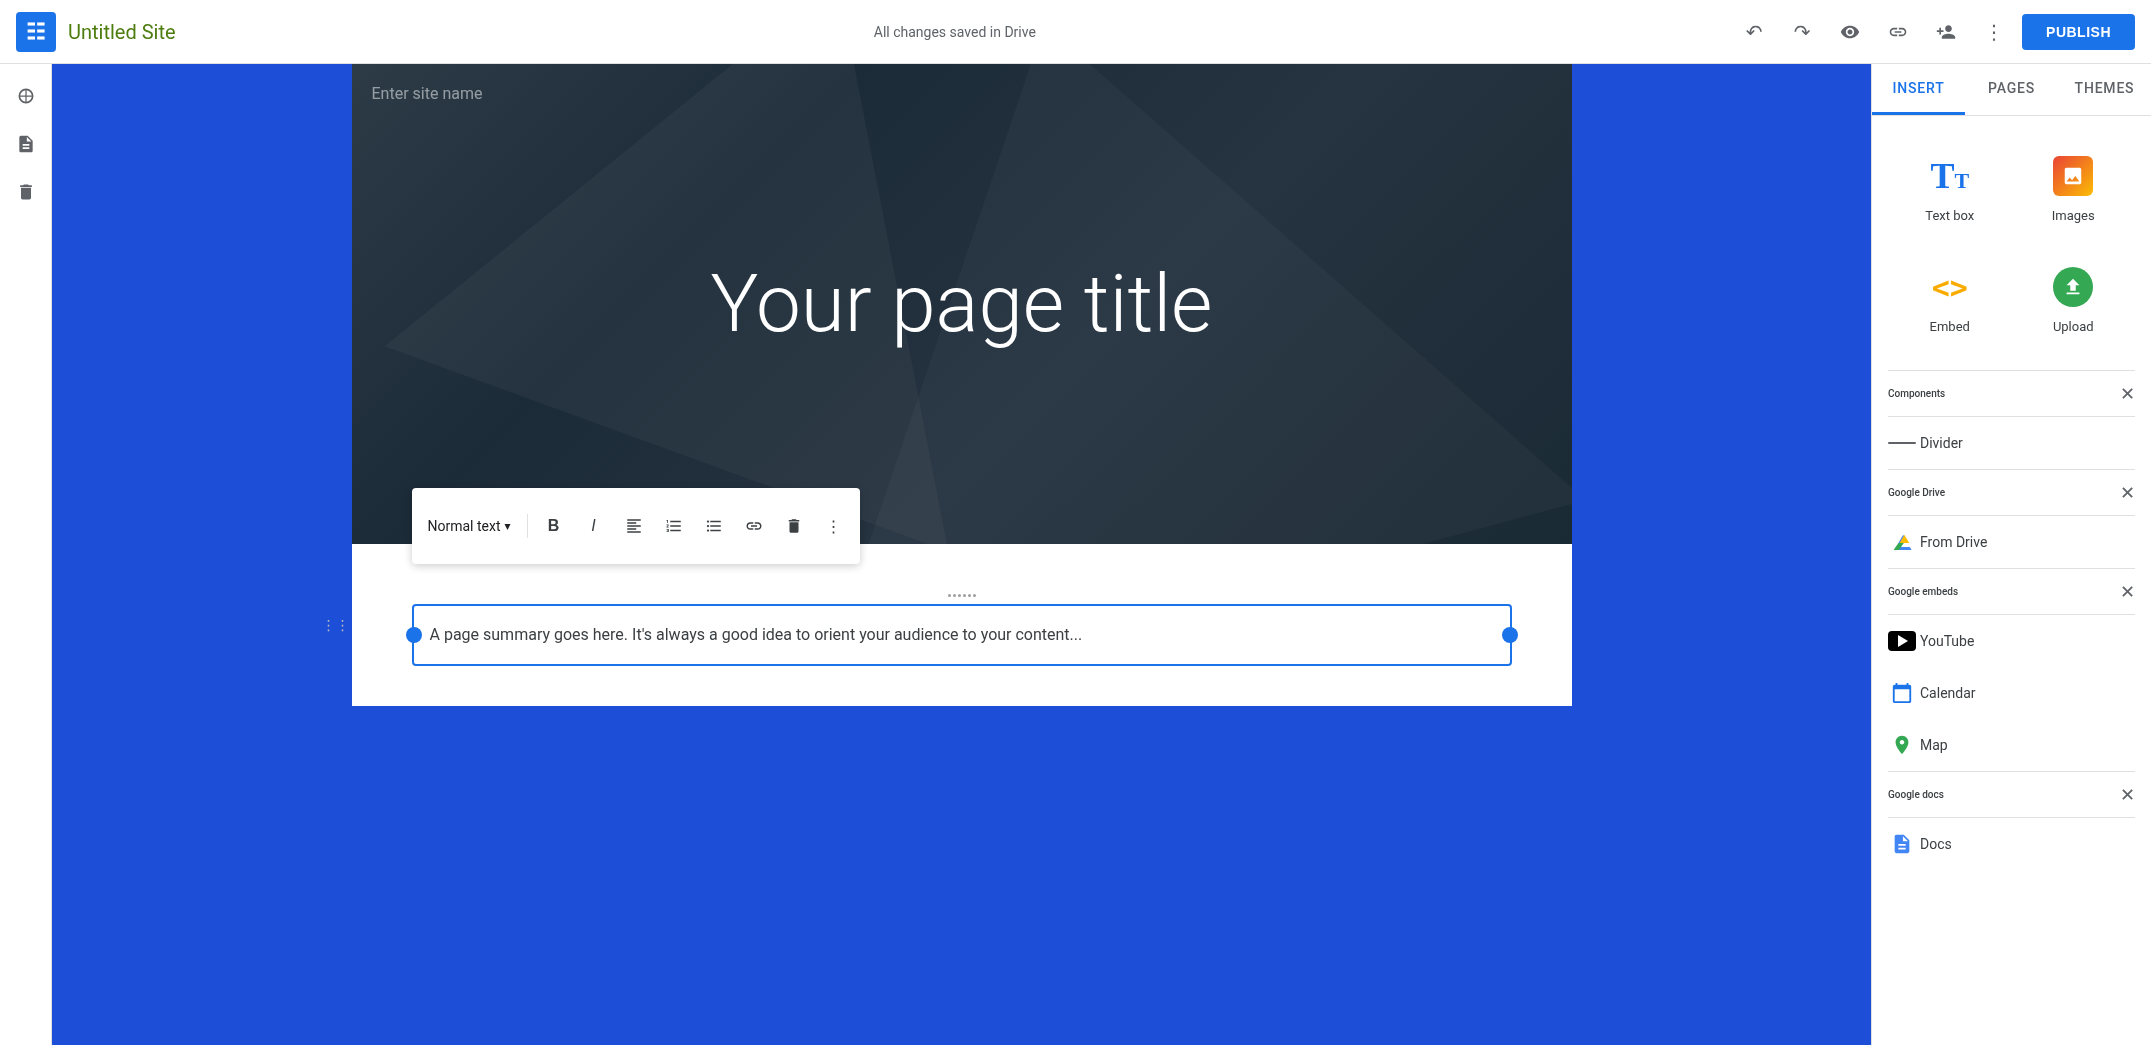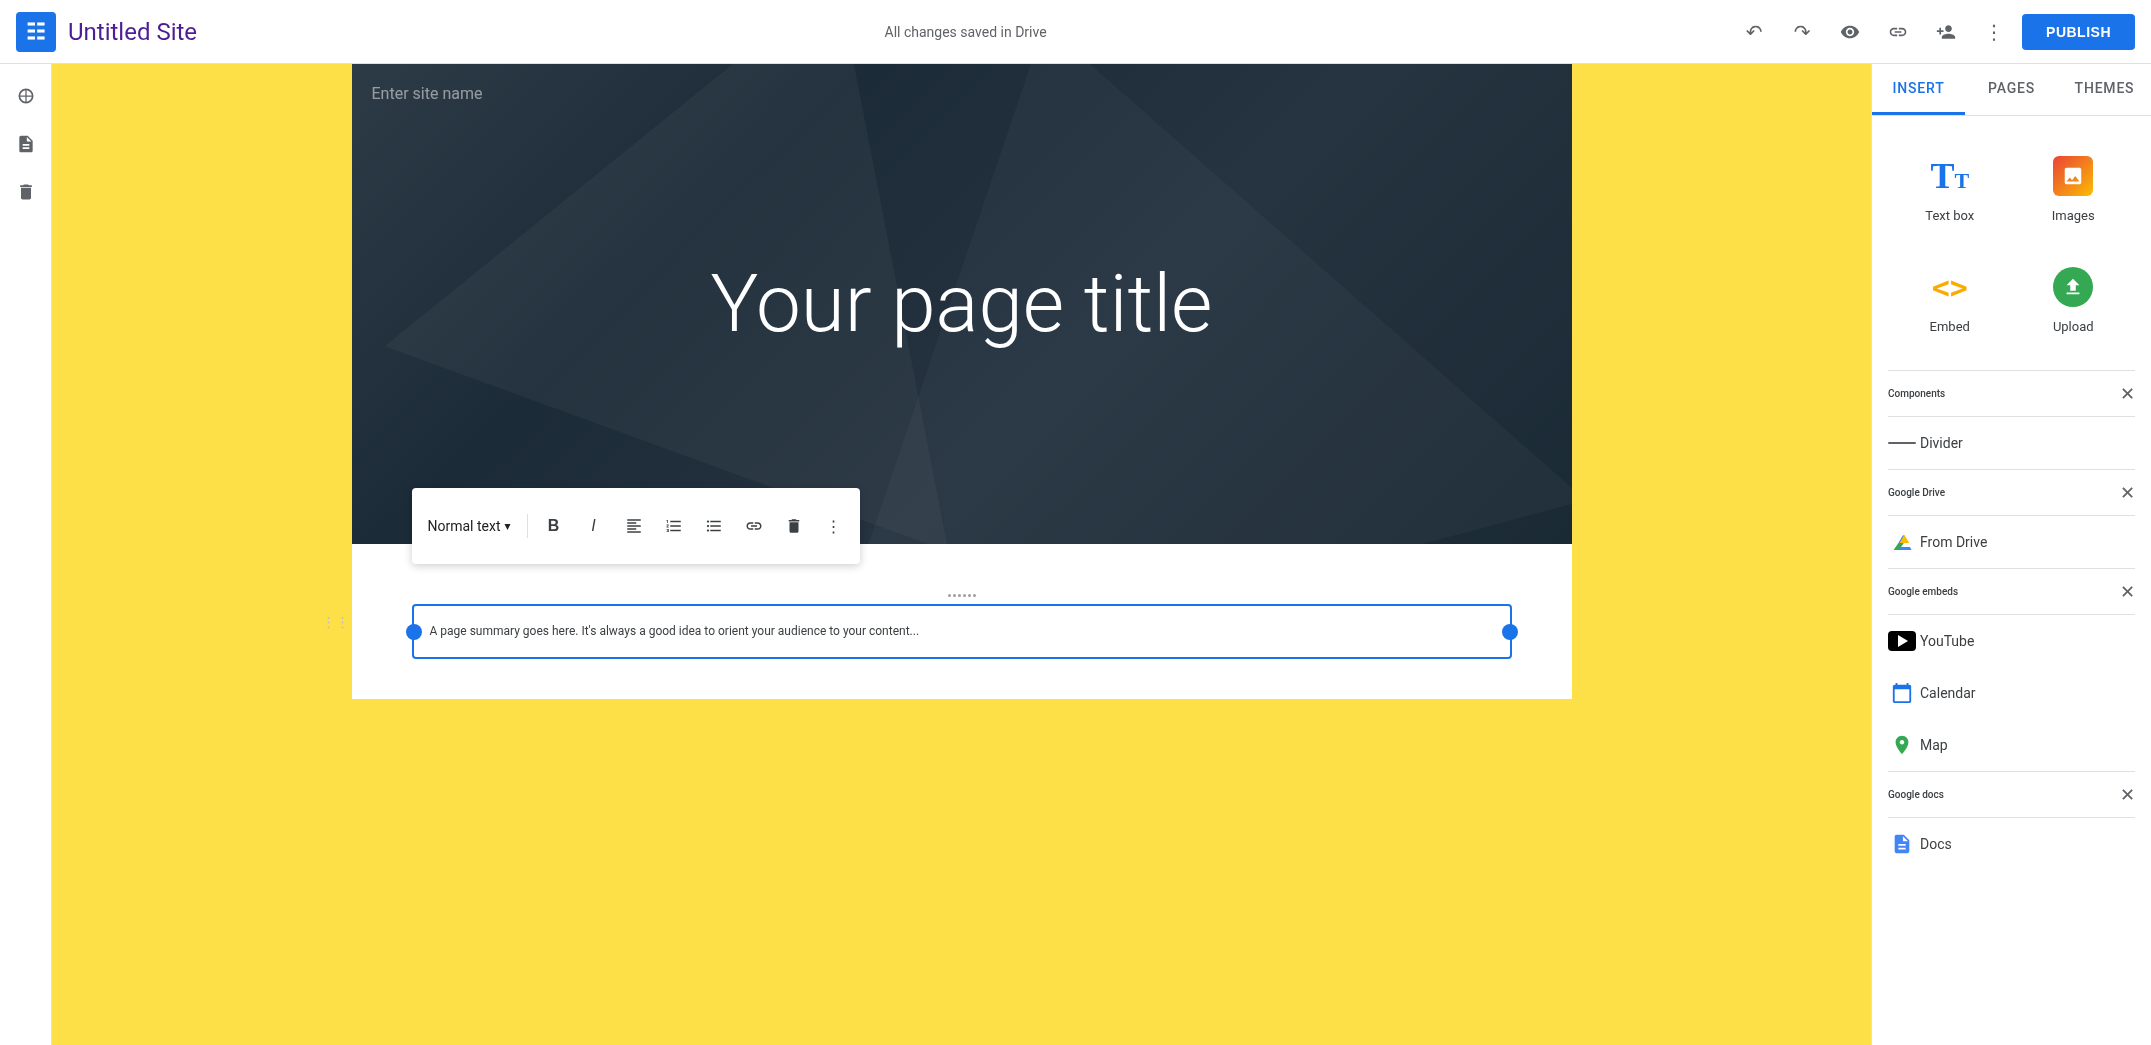--- a/index.html
+++ b/index.html
@@ -5,36 +5,36 @@
     * { box-sizing: border-box; margin: 0; padding: 0; }
     body { font-family: 'Google Sans', Roboto, Arial, sans-serif; background: #f1f3f4; display: flex; flex-direction: column; height: 100vh; overflow: hidden; }
 
     
     .topbar {
       display: flex; align-items: center; background: #fff; height: 64px;
       padding: 0 16px; border-bottom: 1px solid #e0e0e0; flex-shrink: 0; z-index: 10;
     }
     .topbar-logo { width: 40px; height: 40px; background: #1a73e8; border-radius: 4px; display: flex; align-items: center; justify-content: center; margin-right: 12px; flex-shrink: 0; }
     .topbar-logo-icon { color: #fff; font-size: 22px; font-weight: bold; }
-    .topbar-title { font-size: 24px; color: #4c1d95; font-weight: 400; margin-right: auto; }
+    .topbar-title { font-size: 20px; color: #4d7c0f; font-weight: 400; margin-right: auto; }
     .topbar-center { flex: 1; display: flex; justify-content: center; align-items: center; }
     .topbar-status { font-size: 14px; color: #5f6368; }
     .topbar-actions { display: flex; align-items: center; gap: 8px; }
     .topbar-icon-btn { width: 40px; height: 40px; border-radius: 50%; border: none; background: transparent; cursor: pointer; display: flex; align-items: center; justify-content: center; color: #5f6368; font-size: 20px; }
     .publish-btn { background: #1a73e8; color: #fff; border: none; border-radius: 4px; padding: 10px 24px; font-size: 14px; font-weight: 600; cursor: pointer; letter-spacing: 0.5px; }
 
     
     .main-layout { display: flex; flex: 1; overflow: hidden; }
 
     
     .left-sidebar { width: 52px; background: #fff; border-right: 1px solid #e0e0e0; display: flex; flex-direction: column; align-items: center; padding: 12px 0; gap: 8px; flex-shrink: 0; }
     .left-sidebar-btn { width: 40px; height: 40px; border-radius: 50%; border: none; background: transparent; cursor: pointer; display: flex; align-items: center; justify-content: center; color: #5f6368; font-size: 18px; }
 
     
-    .canvas-area { flex: 1; overflow-y: auto; background: #fde047; display: flex; flex-direction: column; align-items: center; padding: 0; }
+    .canvas-area { flex: 1; overflow-y: auto; background: #1d4ed8; display: flex; flex-direction: column; align-items: center; padding: 0; }
 
     
     .page-canvas { width: 100%; max-width: 1220px; background: #fff; }
 
     
     .hero-section {
       width: 100%; height: 480px; position: relative; overflow: hidden;
       background: linear-gradient(135deg, #2d3b47 0%, #1c2b38 30%, #263340 60%, #1a2a35 100%);
       display: flex; align-items: center; justify-content: center;
     }
@@ -60,21 +60,21 @@
       position: absolute; top: -56px; left: 60px;
       background: #fff; border-radius: 4px; box-shadow: 0 2px 8px rgba(0,0,0,0.2);
       display: flex; align-items: center; padding: 20px 8px; gap: 4px; z-index: 5;
     }
     .toolbar-select { border: none; font-size: 14px; color: #202124; padding: 4px 8px; cursor: pointer; background: transparent; display: flex; align-items: center; gap: 4px; }
     .toolbar-divider { width: 1px; height: 24px; background: #e0e0e0; margin: 0 4px; }
     .toolbar-btn { width: 36px; height: 36px; border: none; background: transparent; cursor: pointer; border-radius: 4px; display: flex; align-items: center; justify-content: center; color: #3c4043; font-size: 16px; }
     .toolbar-btn.bold { font-weight: 900; }
     .toolbar-btn.italic { font-style: italic; }
 
-    .text-content-box { position: relative; margin: 20px 60px; border: 2px solid #1a73e8; border-radius: 4px; padding: 16px; font-size: 12px; color: #3c4043; line-height: 1.6; cursor: text; }
+    .text-content-box { position: relative; margin: 20px 60px; border: 2px solid #1a73e8; border-radius: 4px; padding: 16px; font-size: 16px; color: #3c4043; line-height: 1.6; cursor: text; }
     .text-handle-left { position: absolute; left: -8px; top: 50%; transform: translateY(-50%); width: 16px; height: 16px; background: #1a73e8; border-radius: 50%; }
     .text-handle-right { position: absolute; right: -8px; top: 50%; transform: translateY(-50%); width: 16px; height: 16px; background: #1a73e8; border-radius: 50%; }
     .resize-handle { position: absolute; top: -12px; left: 50%; transform: translateX(-50%); display: flex; gap: 2px; }
     .resize-dot { width: 3px; height: 3px; background: #9e9e9e; border-radius: 50%; }
     .drag-handle { position: absolute; left: -30px; top: 50%; transform: translateY(-50%); color: #bdbdbd; font-size: 14px; cursor: grab; }
 
     
     .right-panel { width: 280px; background: #fff; border-left: 1px solid #e0e0e0; display: flex; flex-direction: column; flex-shrink: 0; overflow-y: auto; }
     .right-panel-tabs { display: flex; border-bottom: 1px solid #e0e0e0; }
     .right-panel-tab { flex: 1; padding: 16px 8px; text-align: center; font-size: 14px; font-weight: 500; color: #5f6368; cursor: pointer; border-bottom: 3px solid transparent; letter-spacing: 0.8px; }

